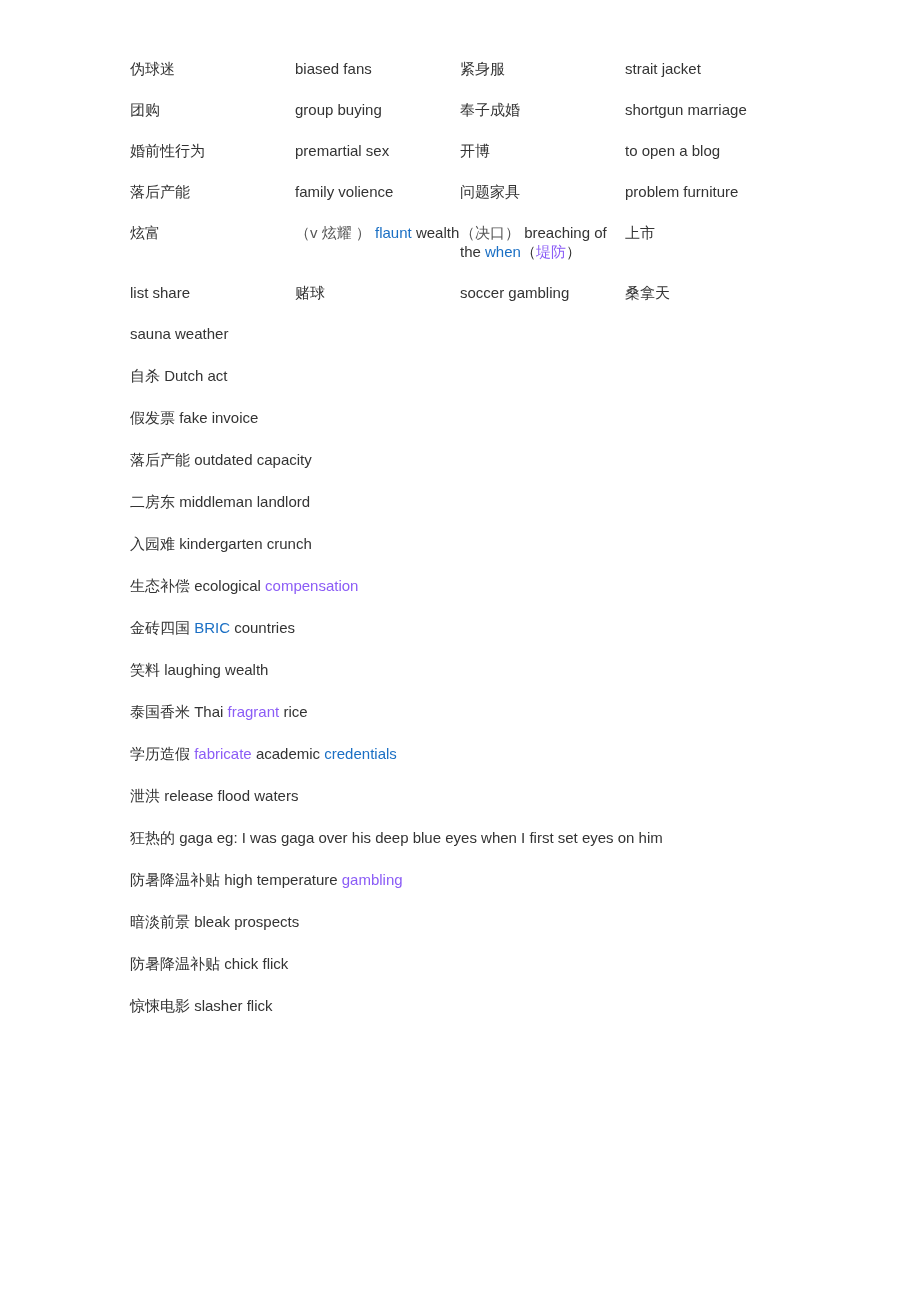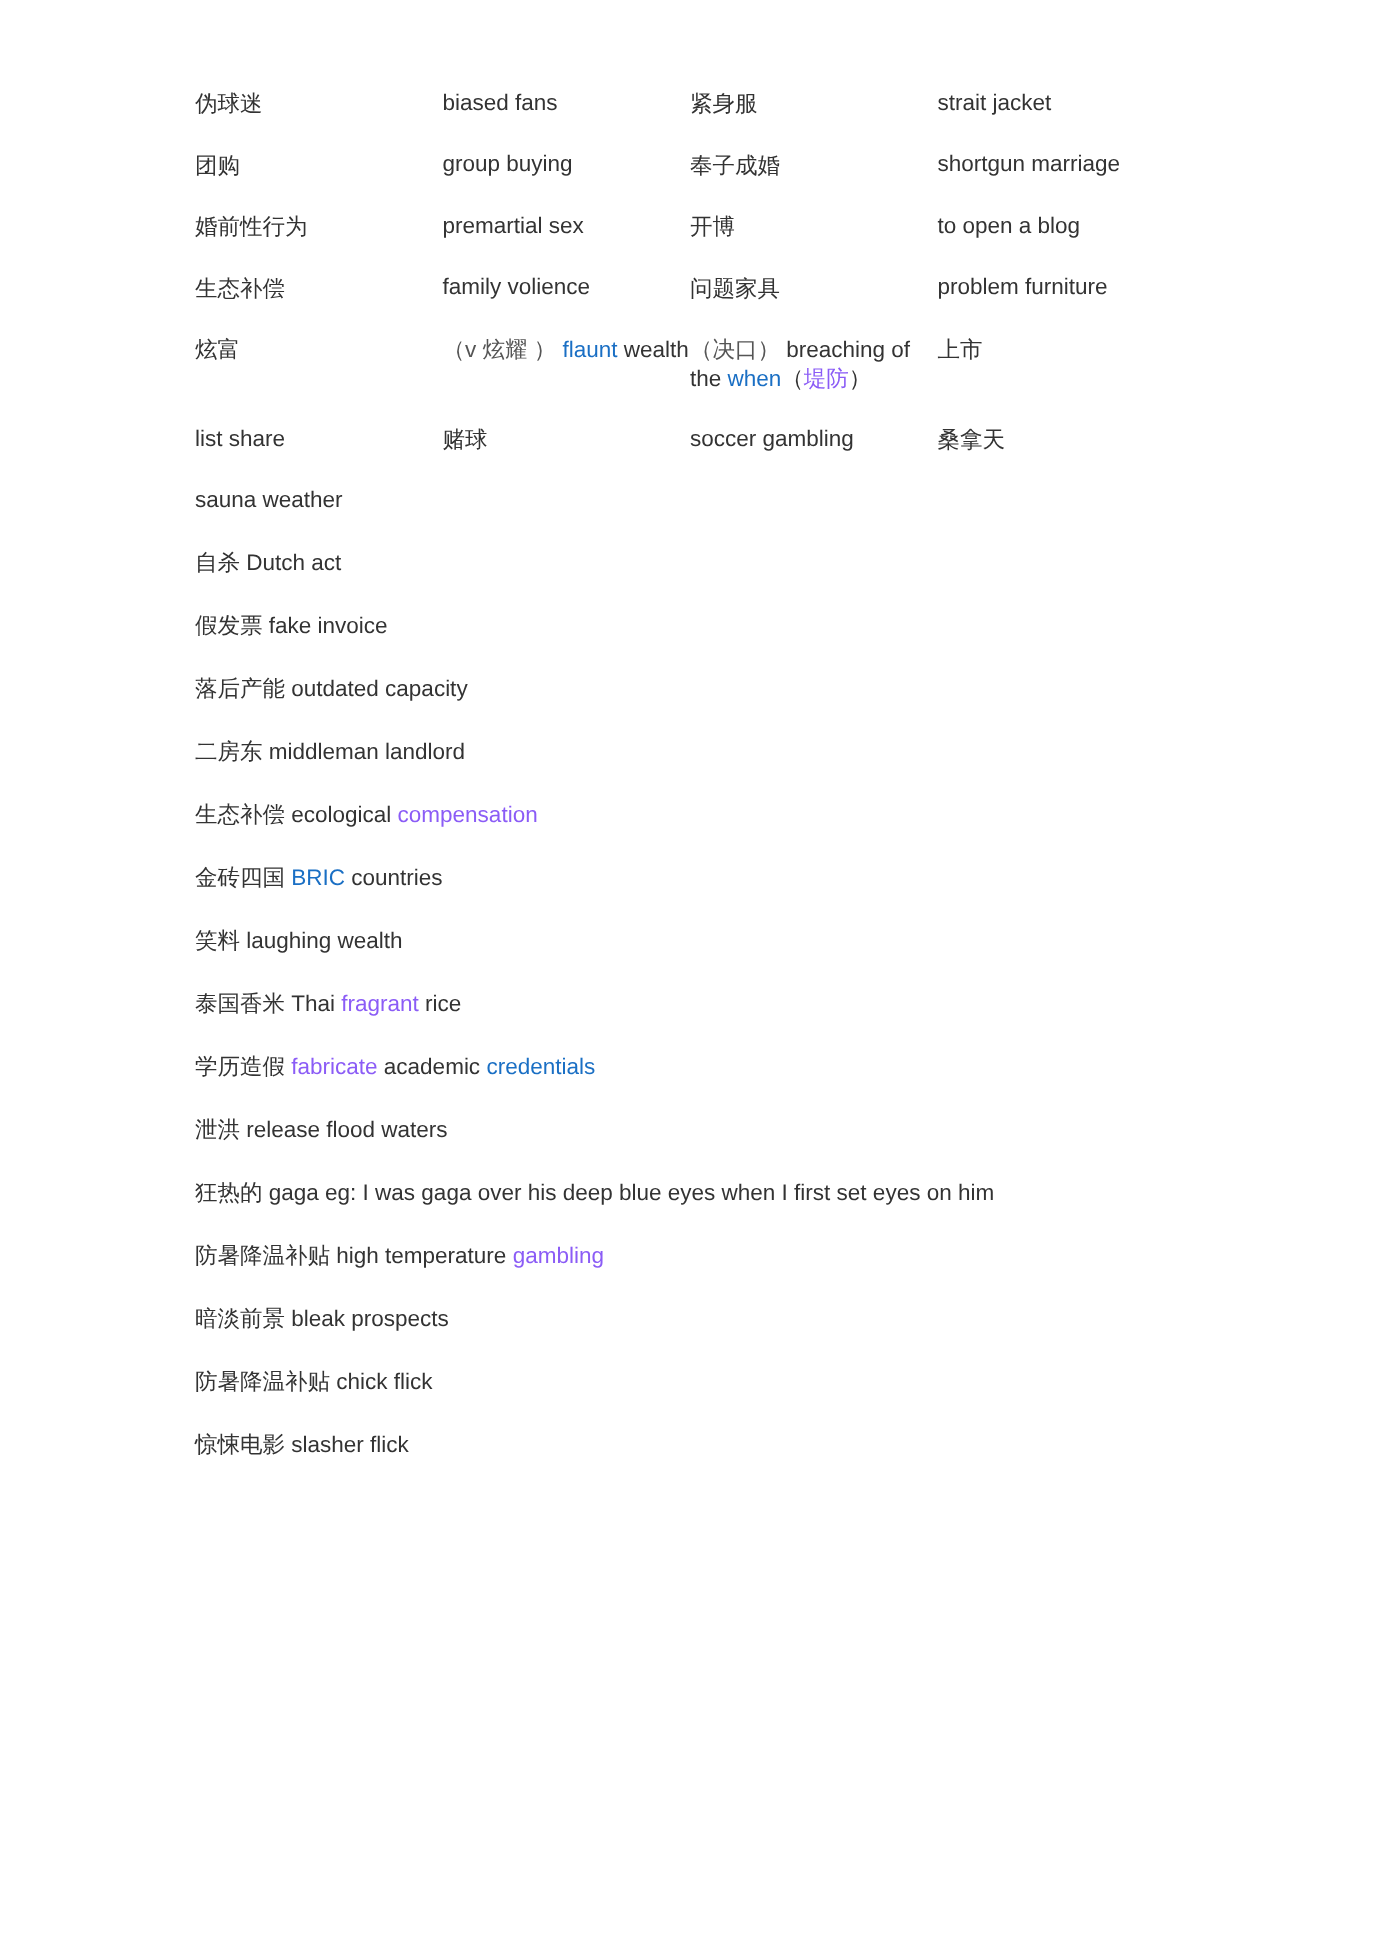--- a/index.html
+++ b/index.html
@@ -56,40 +56,41 @@
       <div class="chinese">紧身服</div>
       <div class="english">strait jacket</div>
       <div class="chinese">团购</div>
       <div class="english">group buying</div>
       <div class="chinese">奉子成婚</div>
       <div class="english">shortgun marriage</div>
       <div class="chinese">婚前性行为</div>
       <div class="english">premartial sex</div>
       <div class="chinese">开博</div>
       <div class="english">to open a blog</div>
-      <div class="chinese">生态补偿</div>
+      <div class="chinese">落后产能</div>
       <div class="english">family   volience</div>
       <div class="chinese">问题家具</div>
       <div class="english">problem furniture</div>
       <div class="chinese">炫富</div>
       <div class="english"><span class="paren">（v 炫耀 ）</span> <span class="highlight-blue">flaunt</span> wealth</div>
       <div class="english"><span class="paren">（决口）</span>  breaching of the <span class="highlight-blue">when</span>（<span class="highlight-red">堤防</span>）</div>
       <div class="chinese">上市</div>
       <div class="english">list share</div>
       <div class="chinese">赌球</div>
       <div class="english">soccer gambling</div>
       <div class="chinese">桑拿天</div>
       <div class="english">sauna weather</div>
     </div>
 
   <div id="single-rows-container">
   <div class="single-row">自杀  Dutch act</div>
       <div class="single-row">假发票  fake invoice</div>
       <div class="single-row">落后产能  outdated capacity</div>
       <div class="single-row">二房东  middleman landlord</div>
+      <div class="single-row">入园难  kindergarten crunch</div>
       <div class="single-row">生态补偿  ecological <span class="highlight-red">compensation</span></div>
       <div class="single-row">金砖四国  <span class="highlight-blue">BRIC</span> countries</div>
       <div class="single-row">笑料  laughing wealth</div>
       <div class="single-row">泰国香米  Thai <span class="highlight-red">fragrant</span> rice</div>
       <div class="single-row">学历造假  <span class="highlight-red">fabricate</span> academic <span class="highlight-blue">credentials</span></div>
       <div class="single-row">泄洪  release flood waters</div>
       <div class="single-row">狂热的  gaga     eg: I was gaga over his deep blue eyes when I first set eyes on him</div>
       <div class="single-row">防暑降温补贴    high temperature <span class="highlight-red">gambling</span></div>
       <div class="single-row">暗淡前景  bleak prospects</div>
       <div class="single-row">防暑降温补贴  chick flick</div>

